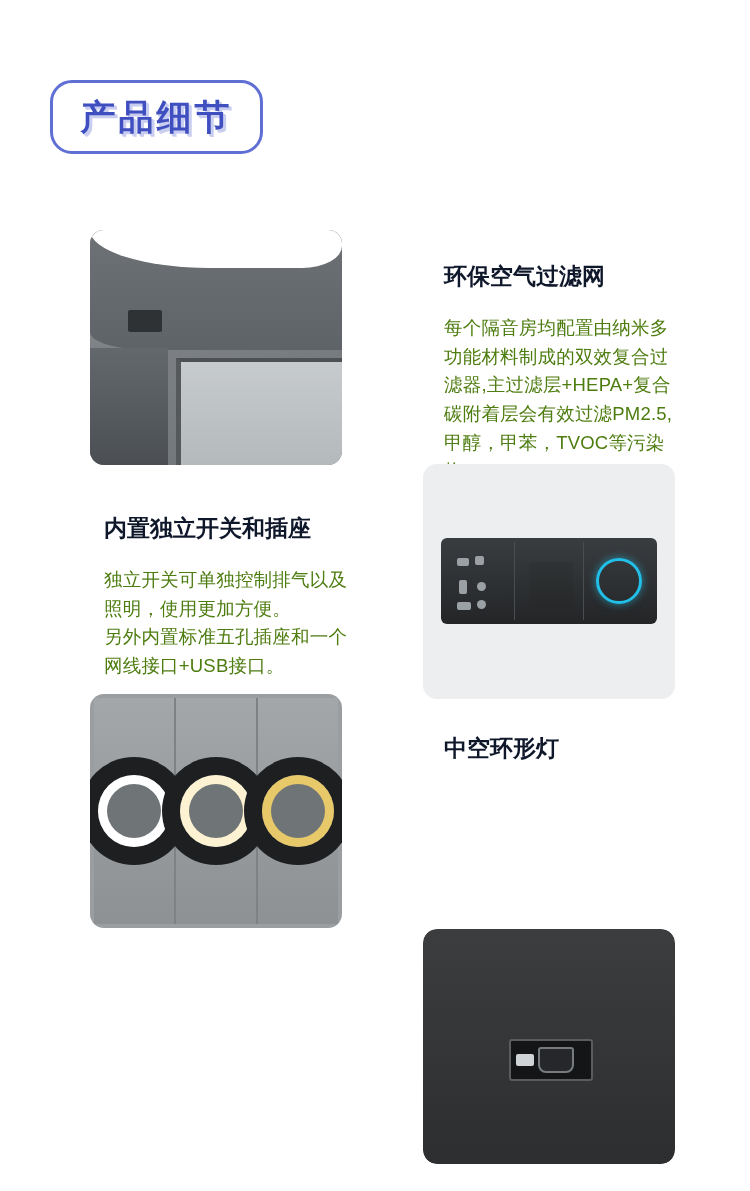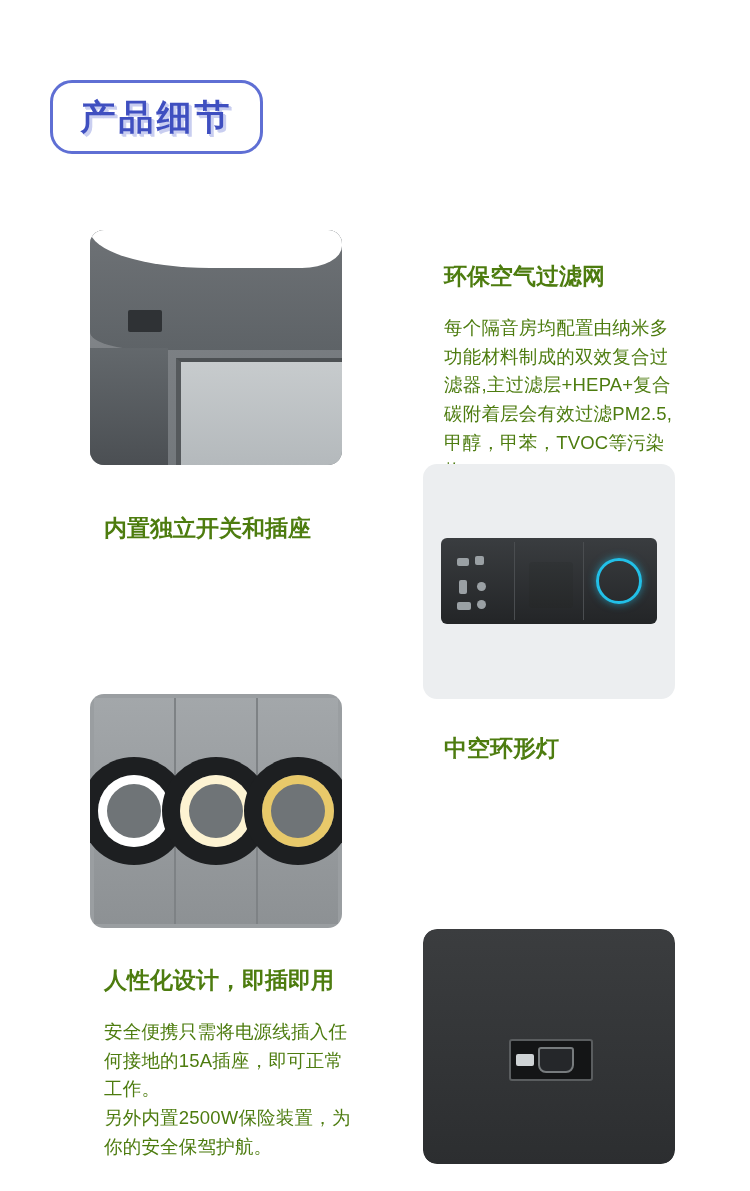--- a/index.html
+++ b/index.html
@@ -49,21 +49,21 @@
   .photo {
     position: absolute;
     border-radius: 14px;
     overflow: hidden;
     background: #d8d8d8;
   }
 
   .title {
     font-size: 23px;
     font-weight: 700;
-    color: #4d7c0f;
+    color: #0f172a;
     line-height: 1.3;
   }
   .body {
     font-size: 18.5px;
     line-height: 1.55;
     color: #4d7c0f;
     letter-spacing: 0.2px;
   }
 
   
@@ -204,20 +204,22 @@
     <div class="glass"></div>
   </div>
 
   <div class="blk" id="t1">
     <div class="title">环保空气过滤网</div>
     <div class="body">每个隔音房均配置由纳米多功能材料制成的双效复合过滤器,主过滤层+HEPA+复合碳附着层会有效过滤PM2.5,甲醇，甲苯，TVOC等污染物。</div>
   </div>
 
   <div class="blk" id="t2">
     <div class="title">内置独立开关和插座</div>
+    <div class="body" style="white-space:pre-line;">独立开关可单独控制排气以及照明，使用更加方便。
+另外内置标准五孔插座和一个网线接口+USB接口。</div>
   </div>
 
   <div class="photo" id="photo2">
     <div class="panel">
       <div class="seg">
         <div class="icon-sock">
           <div class="hole" style="left:2px;top:4px;width:12px;height:5px;"></div>
           <div class="hole" style="left:20px;top:2px;width:9px;height:9px;"></div>
           <div class="hole" style="left:4px;top:26px;width:6px;height:14px;"></div>
           <div class="hole" style="left:22px;top:28px;width:9px;height:9px;border-radius:50%;"></div>
@@ -249,25 +251,20 @@
       <div class="lamp">
           <div class="inner"></div>
         </div>
     </div>
   </div>
 
   <div class="blk" id="t3">
     <div class="title">中空环形灯</div>
   </div>
 
-  <div class="blk" id="t4">
-    <div class="title">人性化设计，即插即用</div>
-    <div class="body" style="white-space:pre-line;">安全便携只需将电源线插入任何接地的15A插座，即可正常工作。
-另外内置2500W保险装置，为你的安全保驾护航。</div>
-  </div>
 
   <div class="photo" id="photo4">
     <div class="box">
       <div class="plate">
         <div class="sw"></div>
         <div class="inlet"></div>
       </div>
     </div>
   </div>
 

